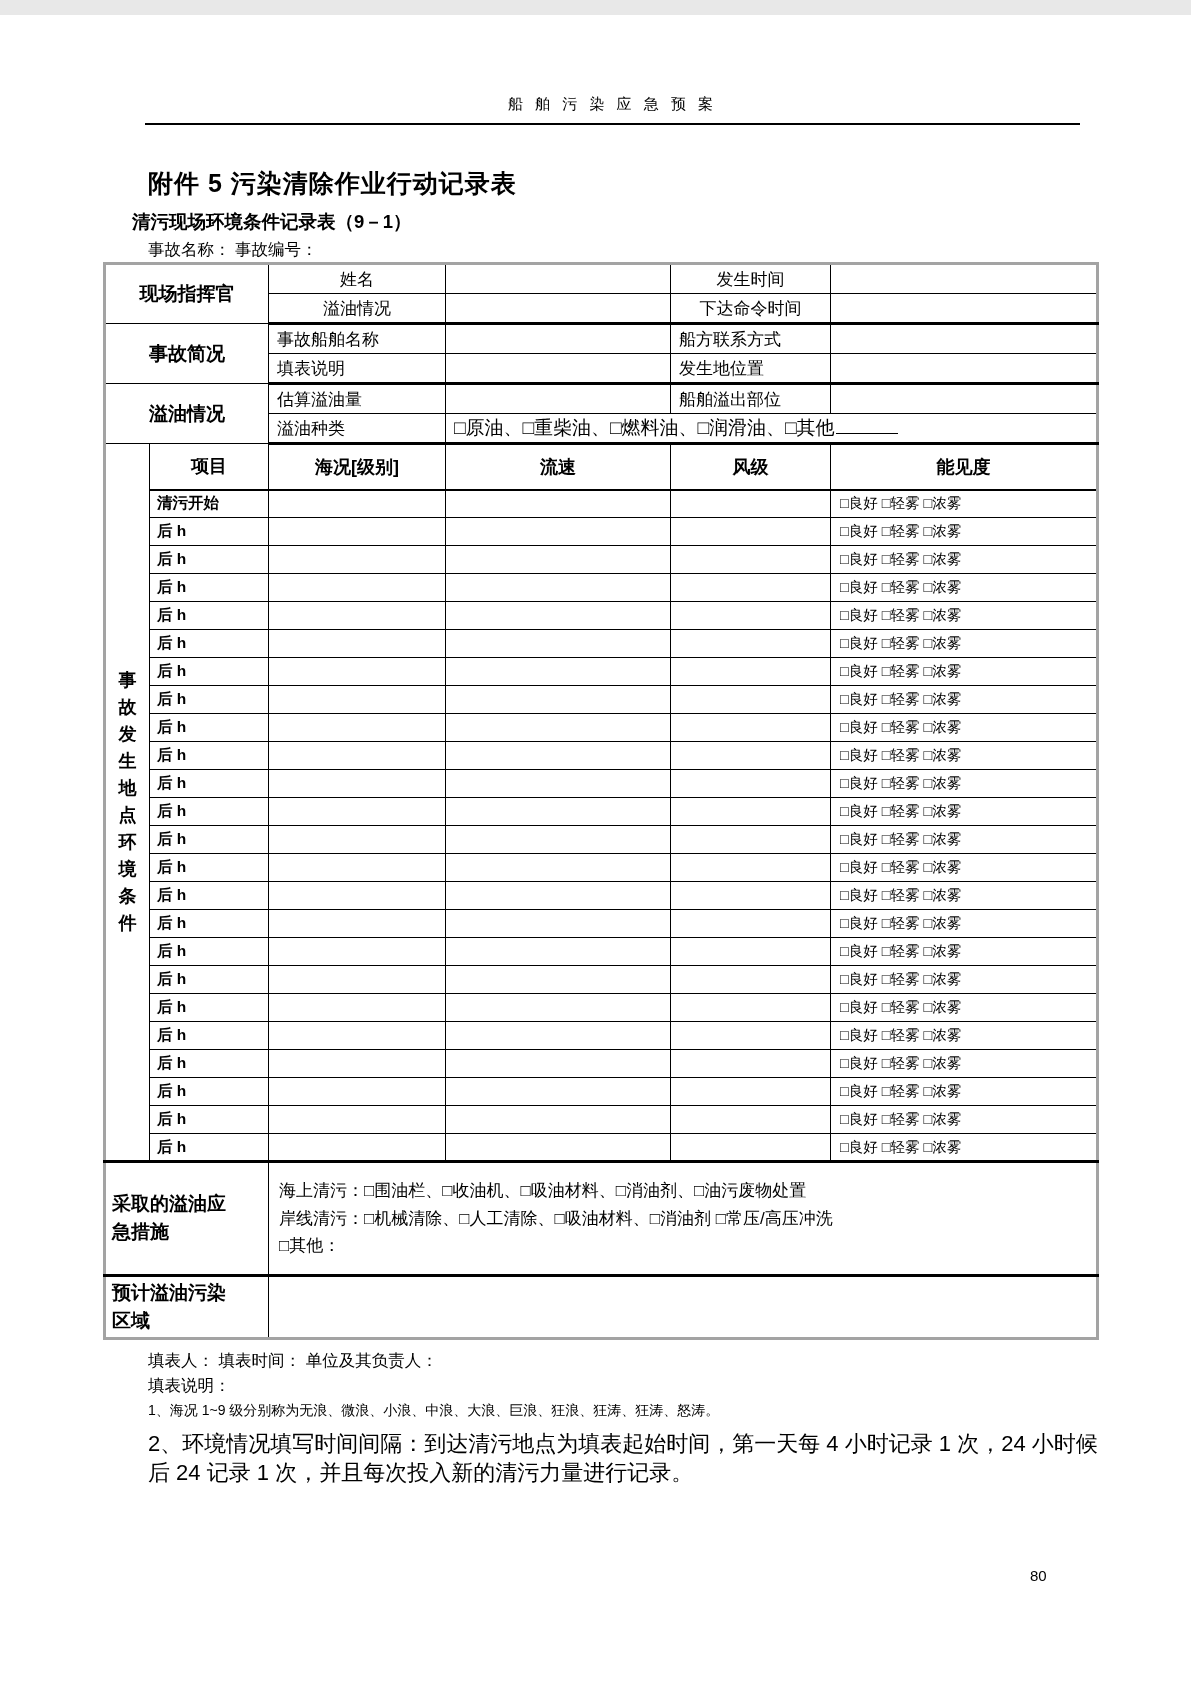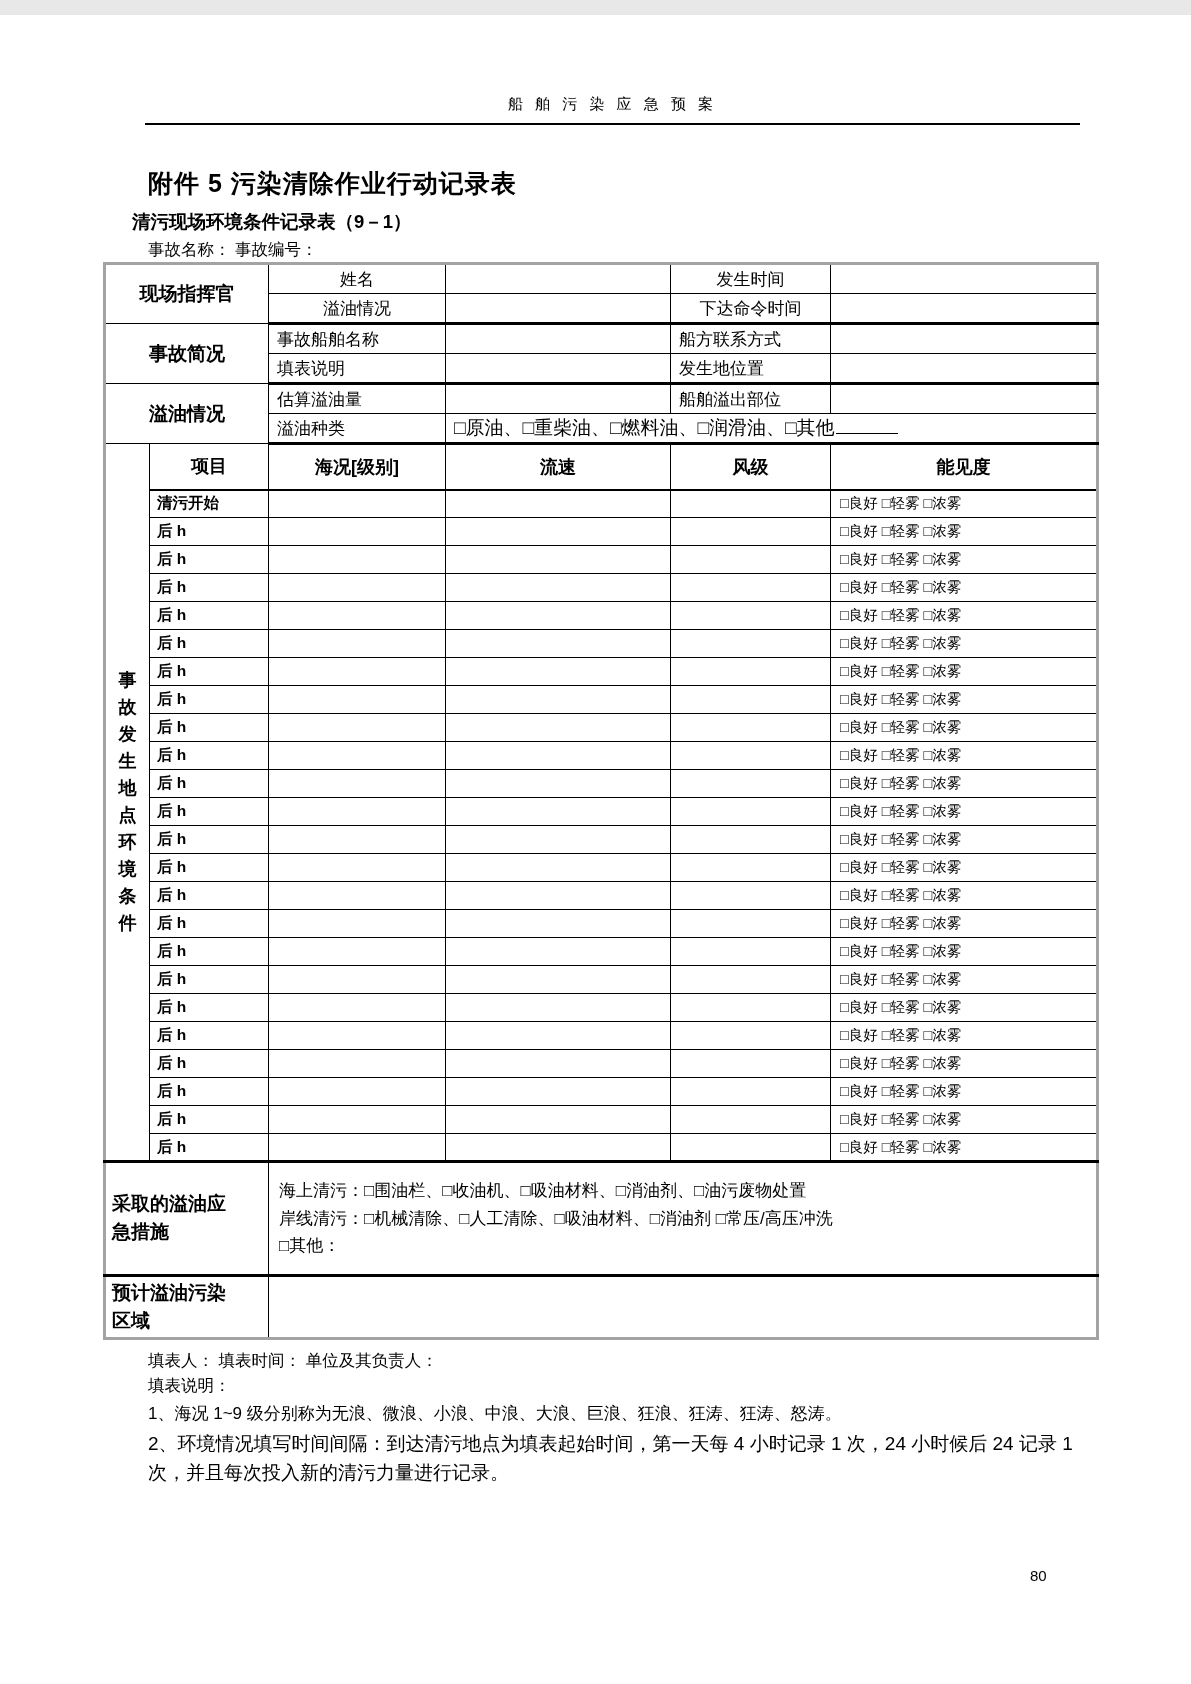--- a/index.html
+++ b/index.html
@@ -125,22 +125,22 @@
     line-height: 28px;
   }
   td.measures-content { padding: 14px 10px; }
   .measure-line { font-size: 17px; line-height: 27.5px; white-space: nowrap; }
   tr.predicted-row td { height: 52px; }
   td.predicted-value { }
 
   
   .filler-line { position: absolute; top: 1335px; left: 148px; font-size: 16.5px; }
   .notes-title  { position: absolute; top: 1360px; left: 148px; font-size: 16.5px; }
-  .note-1 { position: absolute; top: 1387px; left: 148px; width: 960px; font-size: 17px; }
-  .note-2 { position: absolute; top: 1414px; left: 148px; width: 952px; font-size: 19px; line-height: 29px; }
+  .note-1 { position: absolute; top: 1387px; left: 148px; width: 960px; font-size: 14px; }
+  .note-2 { position: absolute; top: 1414px; left: 148px; width: 952px; font-size: 22px; line-height: 29px; }
   .page-number { position: absolute; top: 1552px; left: 1030px; font-size: 15px; }
 </style>
 </head>
 <body>
 
 <div class="page">
 
   <div class="doc-header">船 舶 污 染 应 急 预 案</div>
 
   <div class="title">附件 5 污染清除作业行动记录表</div>

